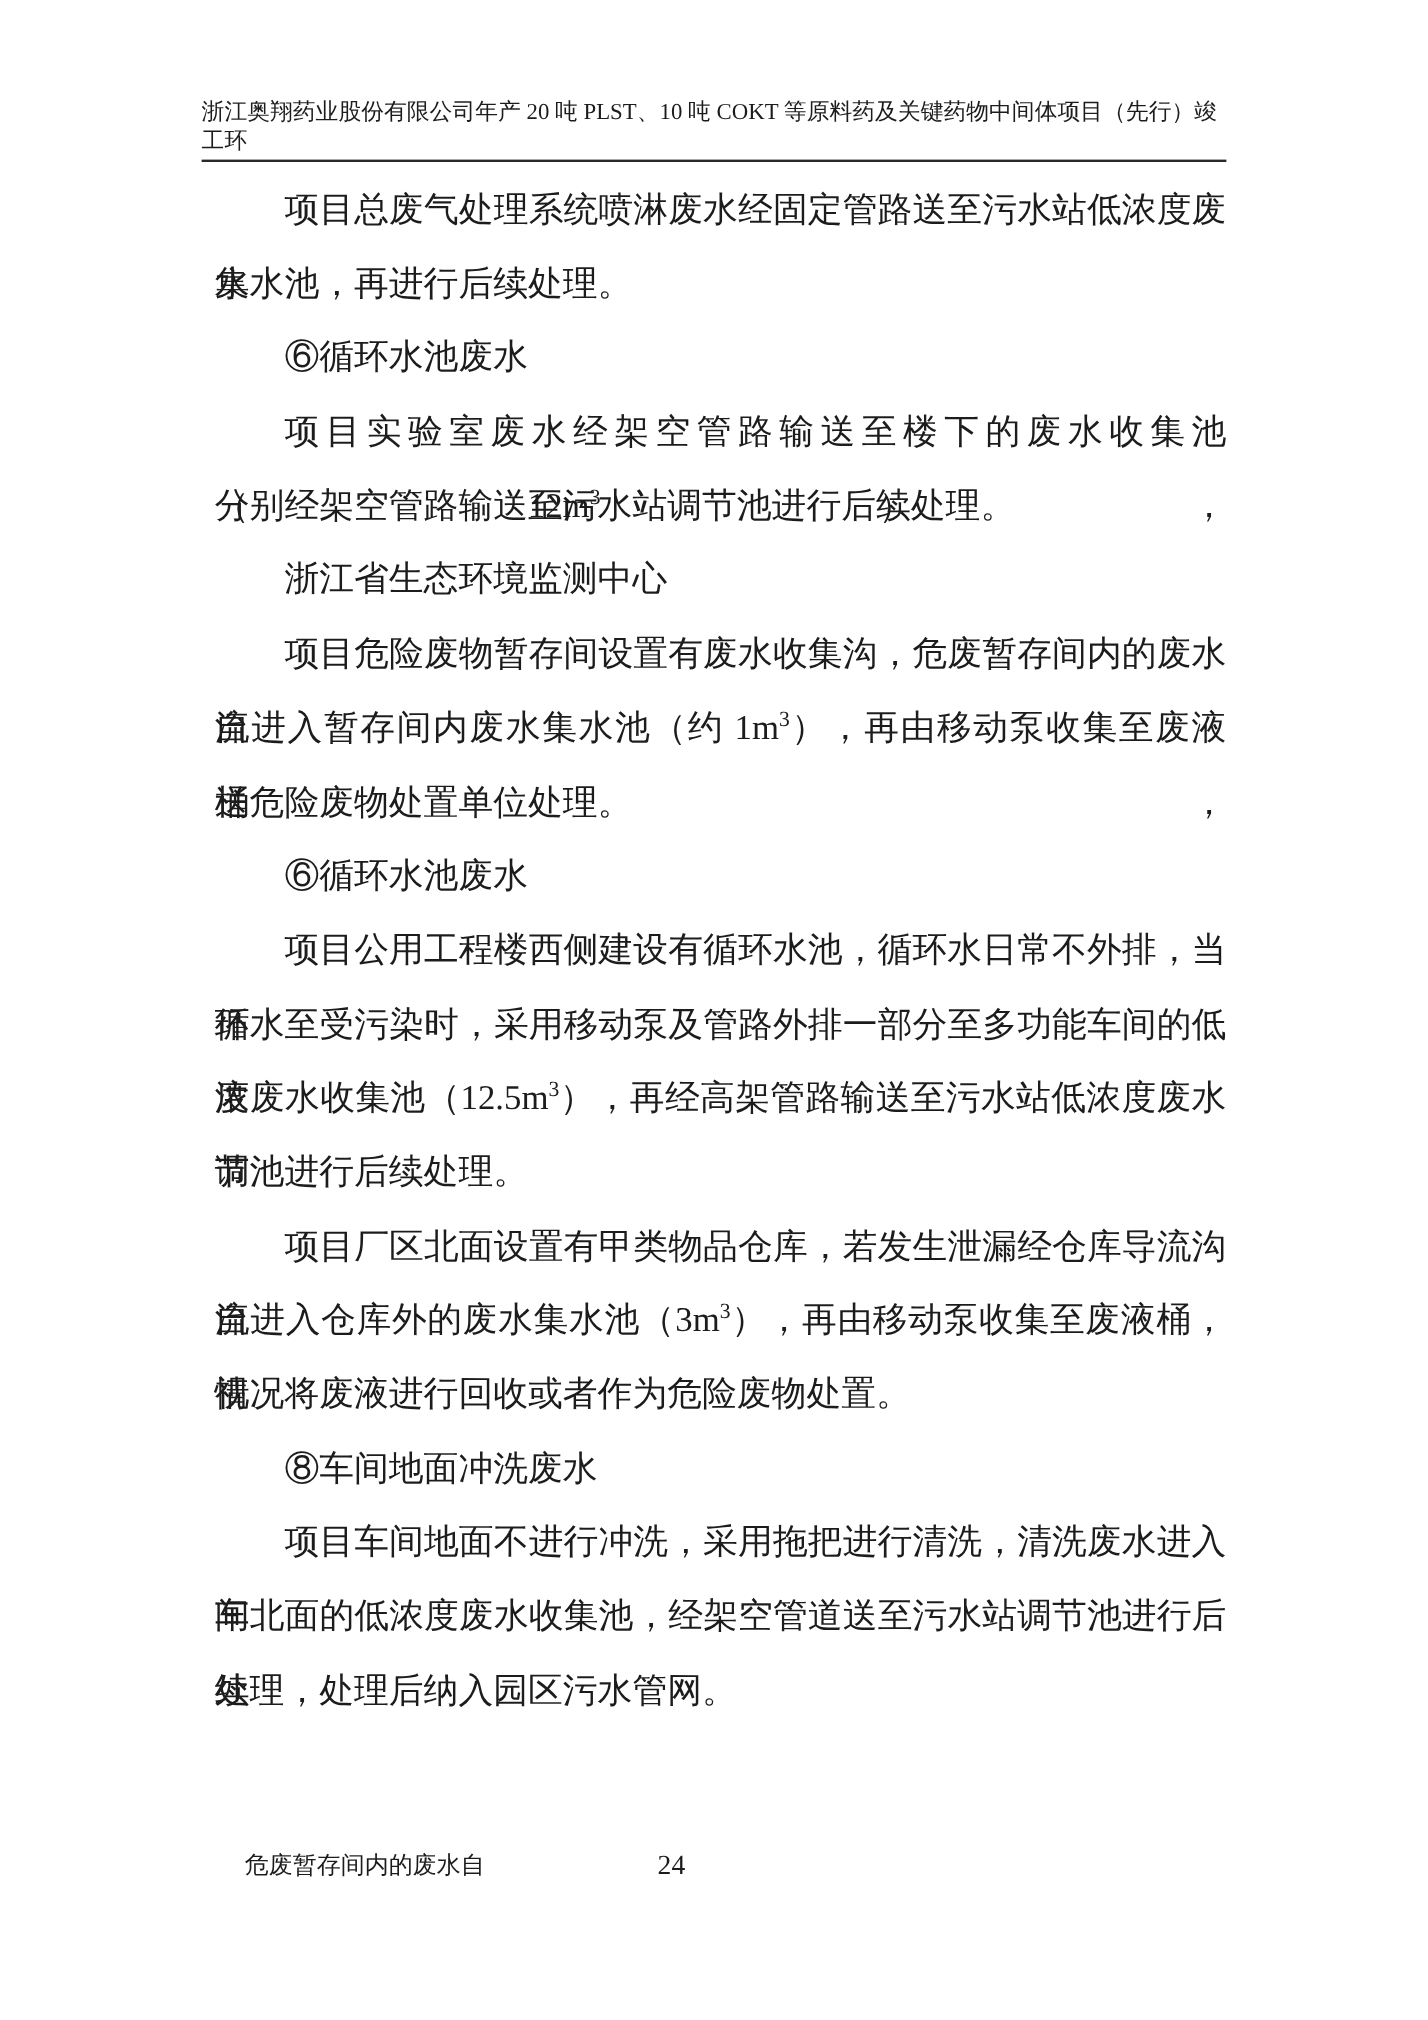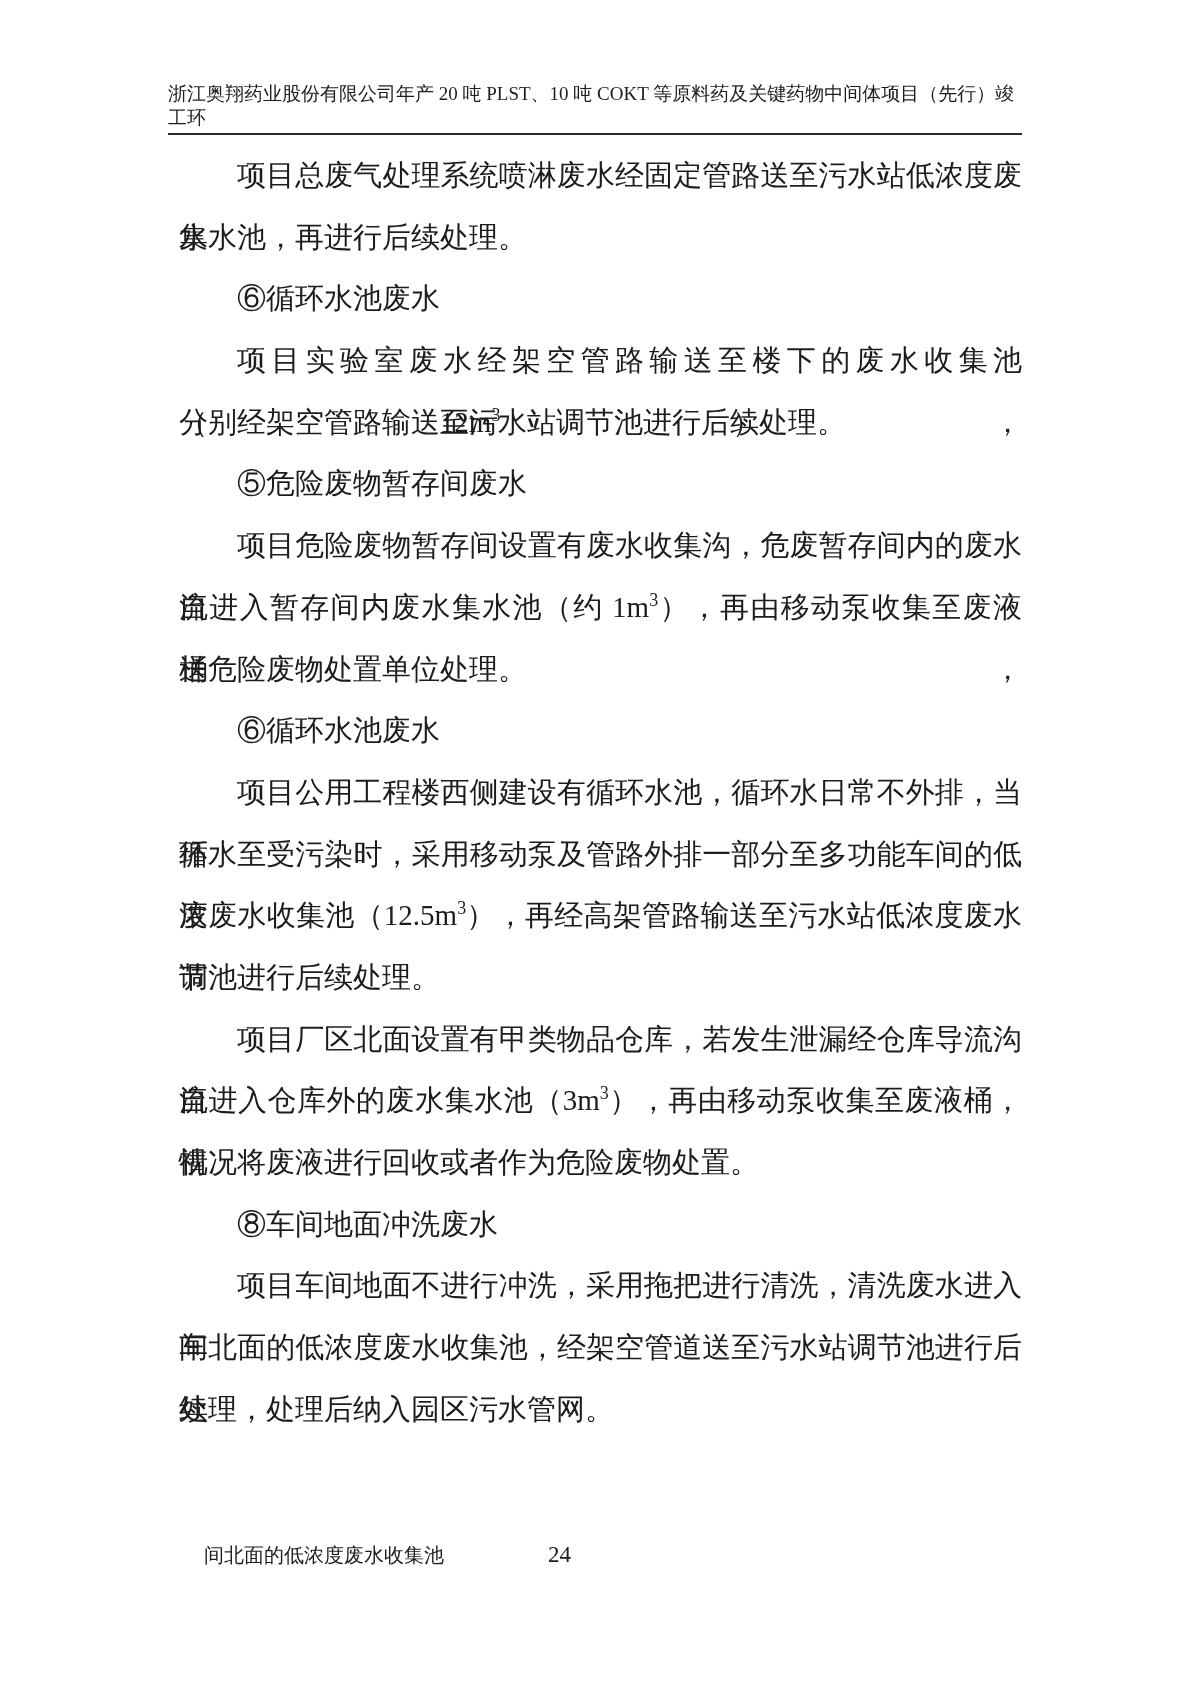--- a/index.html
+++ b/index.html
@@ -78,34 +78,34 @@
   </div>
 
   <div class="header-rule"></div>
 
   <div class="body-text">
       <div class="line indent full"><span>项目总废气处理系统喷淋废水经固定管路送至污水站低浓度废水</span></div>
       <div class="line"><span>集水池，再进行后续处理。</span></div>
       <div class="line indent"><span>⑥循环水池废水</span></div>
       <div class="line indent full"><span>项目实验室废水经架空管路输送至楼下的废水收集池（12m</span><sup>3</sup><span>），</span></div>
       <div class="line"><span>分别经架空管路输送至污水站调节池进行后续处理。</span></div>
-      <div class="line indent"><span>⑤危险废物暂存间废水</span></div>
+      <div class="line indent"><span>浙江省生态环境监测中心</span></div>
       <div class="line indent full"><span>项目危险废物暂存间设置有废水收集沟，危废暂存间内的废水自</span></div>
       <div class="line full"><span>流进入暂存间内废水集水池（约 1m</span><sup>3</sup><span>），再由移动泵收集至废液桶，</span></div>
       <div class="line"><span>送危险废物处置单位处理。</span></div>
       <div class="line indent"><span>⑥循环水池废水</span></div>
       <div class="line indent full"><span>项目公用工程楼西侧建设有循环水池，循环水日常不外排，当循</span></div>
       <div class="line full"><span>环水至受污染时，采用移动泵及管路外排一部分至多功能车间的低浓</span></div>
       <div class="line full"><span>度废水收集池（12.5m</span><sup>3</sup><span>），再经高架管路输送至污水站低浓度废水调</span></div>
       <div class="line"><span>节池进行后续处理。</span></div>
       <div class="line indent full"><span>项目厂区北面设置有甲类物品仓库，若发生泄漏经仓库导流沟自</span></div>
       <div class="line full"><span>流进入仓库外的废水集水池（3m</span><sup>3</sup><span>），再由移动泵收集至废液桶，视</span></div>
       <div class="line"><span>情况将废液进行回收或者作为危险废物处置。</span></div>
       <div class="line indent"><span>⑧车间地面冲洗废水</span></div>
       <div class="line indent full"><span>项目车间地面不进行冲洗，采用拖把进行清洗，清洗废水进入车</span></div>
       <div class="line full"><span>间北面的低浓度废水收集池，经架空管道送至污水站调节池进行后续</span></div>
       <div class="line"><span>处理，处理后纳入园区污水管网。</span></div>
     </div>
 
-  <div class="footer-org">间北面的低浓度废水收集池</div>
+  <div class="footer-org">危废暂存间内的废水自</div>
   <div class="footer-page">24</div>
 
 </div>
 
 </body></html>

